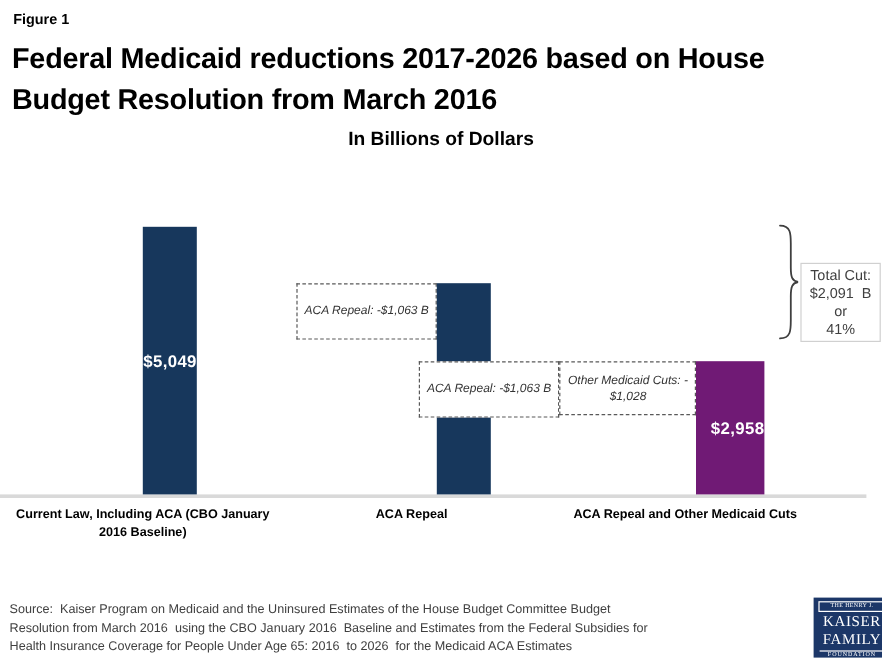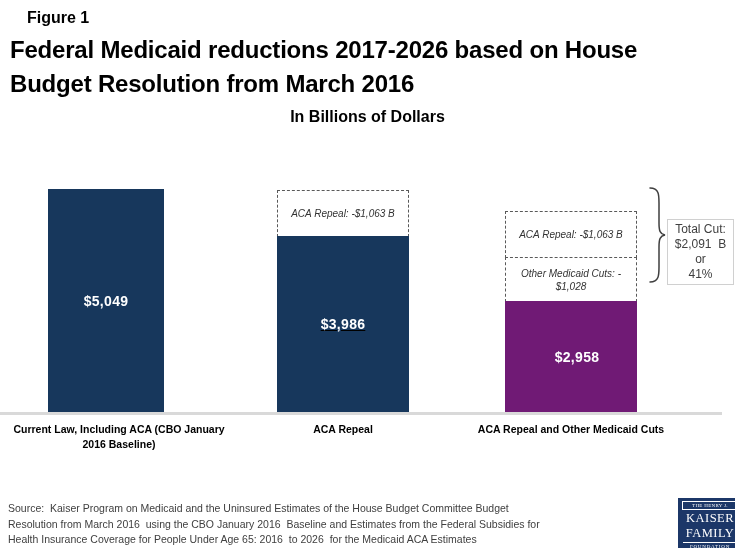--- a/index.html
+++ b/index.html
@@ -1,25 +1,25 @@
 <!DOCTYPE html>
 <html><head>
 <meta charset="utf-8">
 <style>
   html,body{margin:0;padding:0;background:#fff;}
   .page{position:relative;width:735px;height:551px;background:#fff;overflow:hidden;
         font-family:"Liberation Sans",sans-serif;color:#000;}
-  .figure-label{position:absolute;left:27px;top:9px;font-size:16px;font-weight:bold;}
+  .figure-label{position:absolute;left:11px;top:9px;font-size:12px;font-weight:bold;}
   .title{position:absolute;left:10px;top:33px;width:715px;margin:0;font-size:24px;font-weight:bold;
          line-height:34px;letter-spacing:-0.2px;white-space:pre-line;}
   .subtitle{position:absolute;left:0;top:108px;width:735px;text-align:center;
             font-size:16px;font-weight:bold;}
   .chart{position:absolute;left:0;top:150px;width:735px;height:265px;}
   .baseline{position:absolute;left:0;bottom:0;width:722px;height:3px;background:#D9D9D9;}
-  .bar-col{position:absolute;bottom:3px;display:flex;flex-direction:column;justify-content:flex-end;}
+  .bar-col{position:absolute;bottom:3px;display:flex;flex-direction:row;justify-content:flex-end;}
   .seg-dashed{box-sizing:border-box;flex:0 0 auto;border:1px dashed #595959;margin-bottom:-1px;
               background:#fff;display:flex;align-items:center;justify-content:center;text-align:center;
               font-style:italic;font-size:10px;line-height:13px;color:#333;white-space:pre-line;padding:0 6px;}
   .seg-solid{flex:0 0 auto;background:#17375C;display:flex;align-items:center;justify-content:center;}
   .bar-value{color:#fff;font-weight:bold;font-size:14px;letter-spacing:0.3px;}
   .cat-label{position:absolute;top:calc(100% + 7px);width:300px;text-align:center;font-weight:bold;
              font-size:10.5px;line-height:15px;white-space:pre-line;}
   .brace{position:absolute;left:648px;top:186px;}
   .total-cut{position:absolute;left:667px;top:219px;width:67px;box-sizing:border-box;
              border:1px solid #D0D0D0;padding:2px 1px;font-size:12px;line-height:15px;color:#404040;

